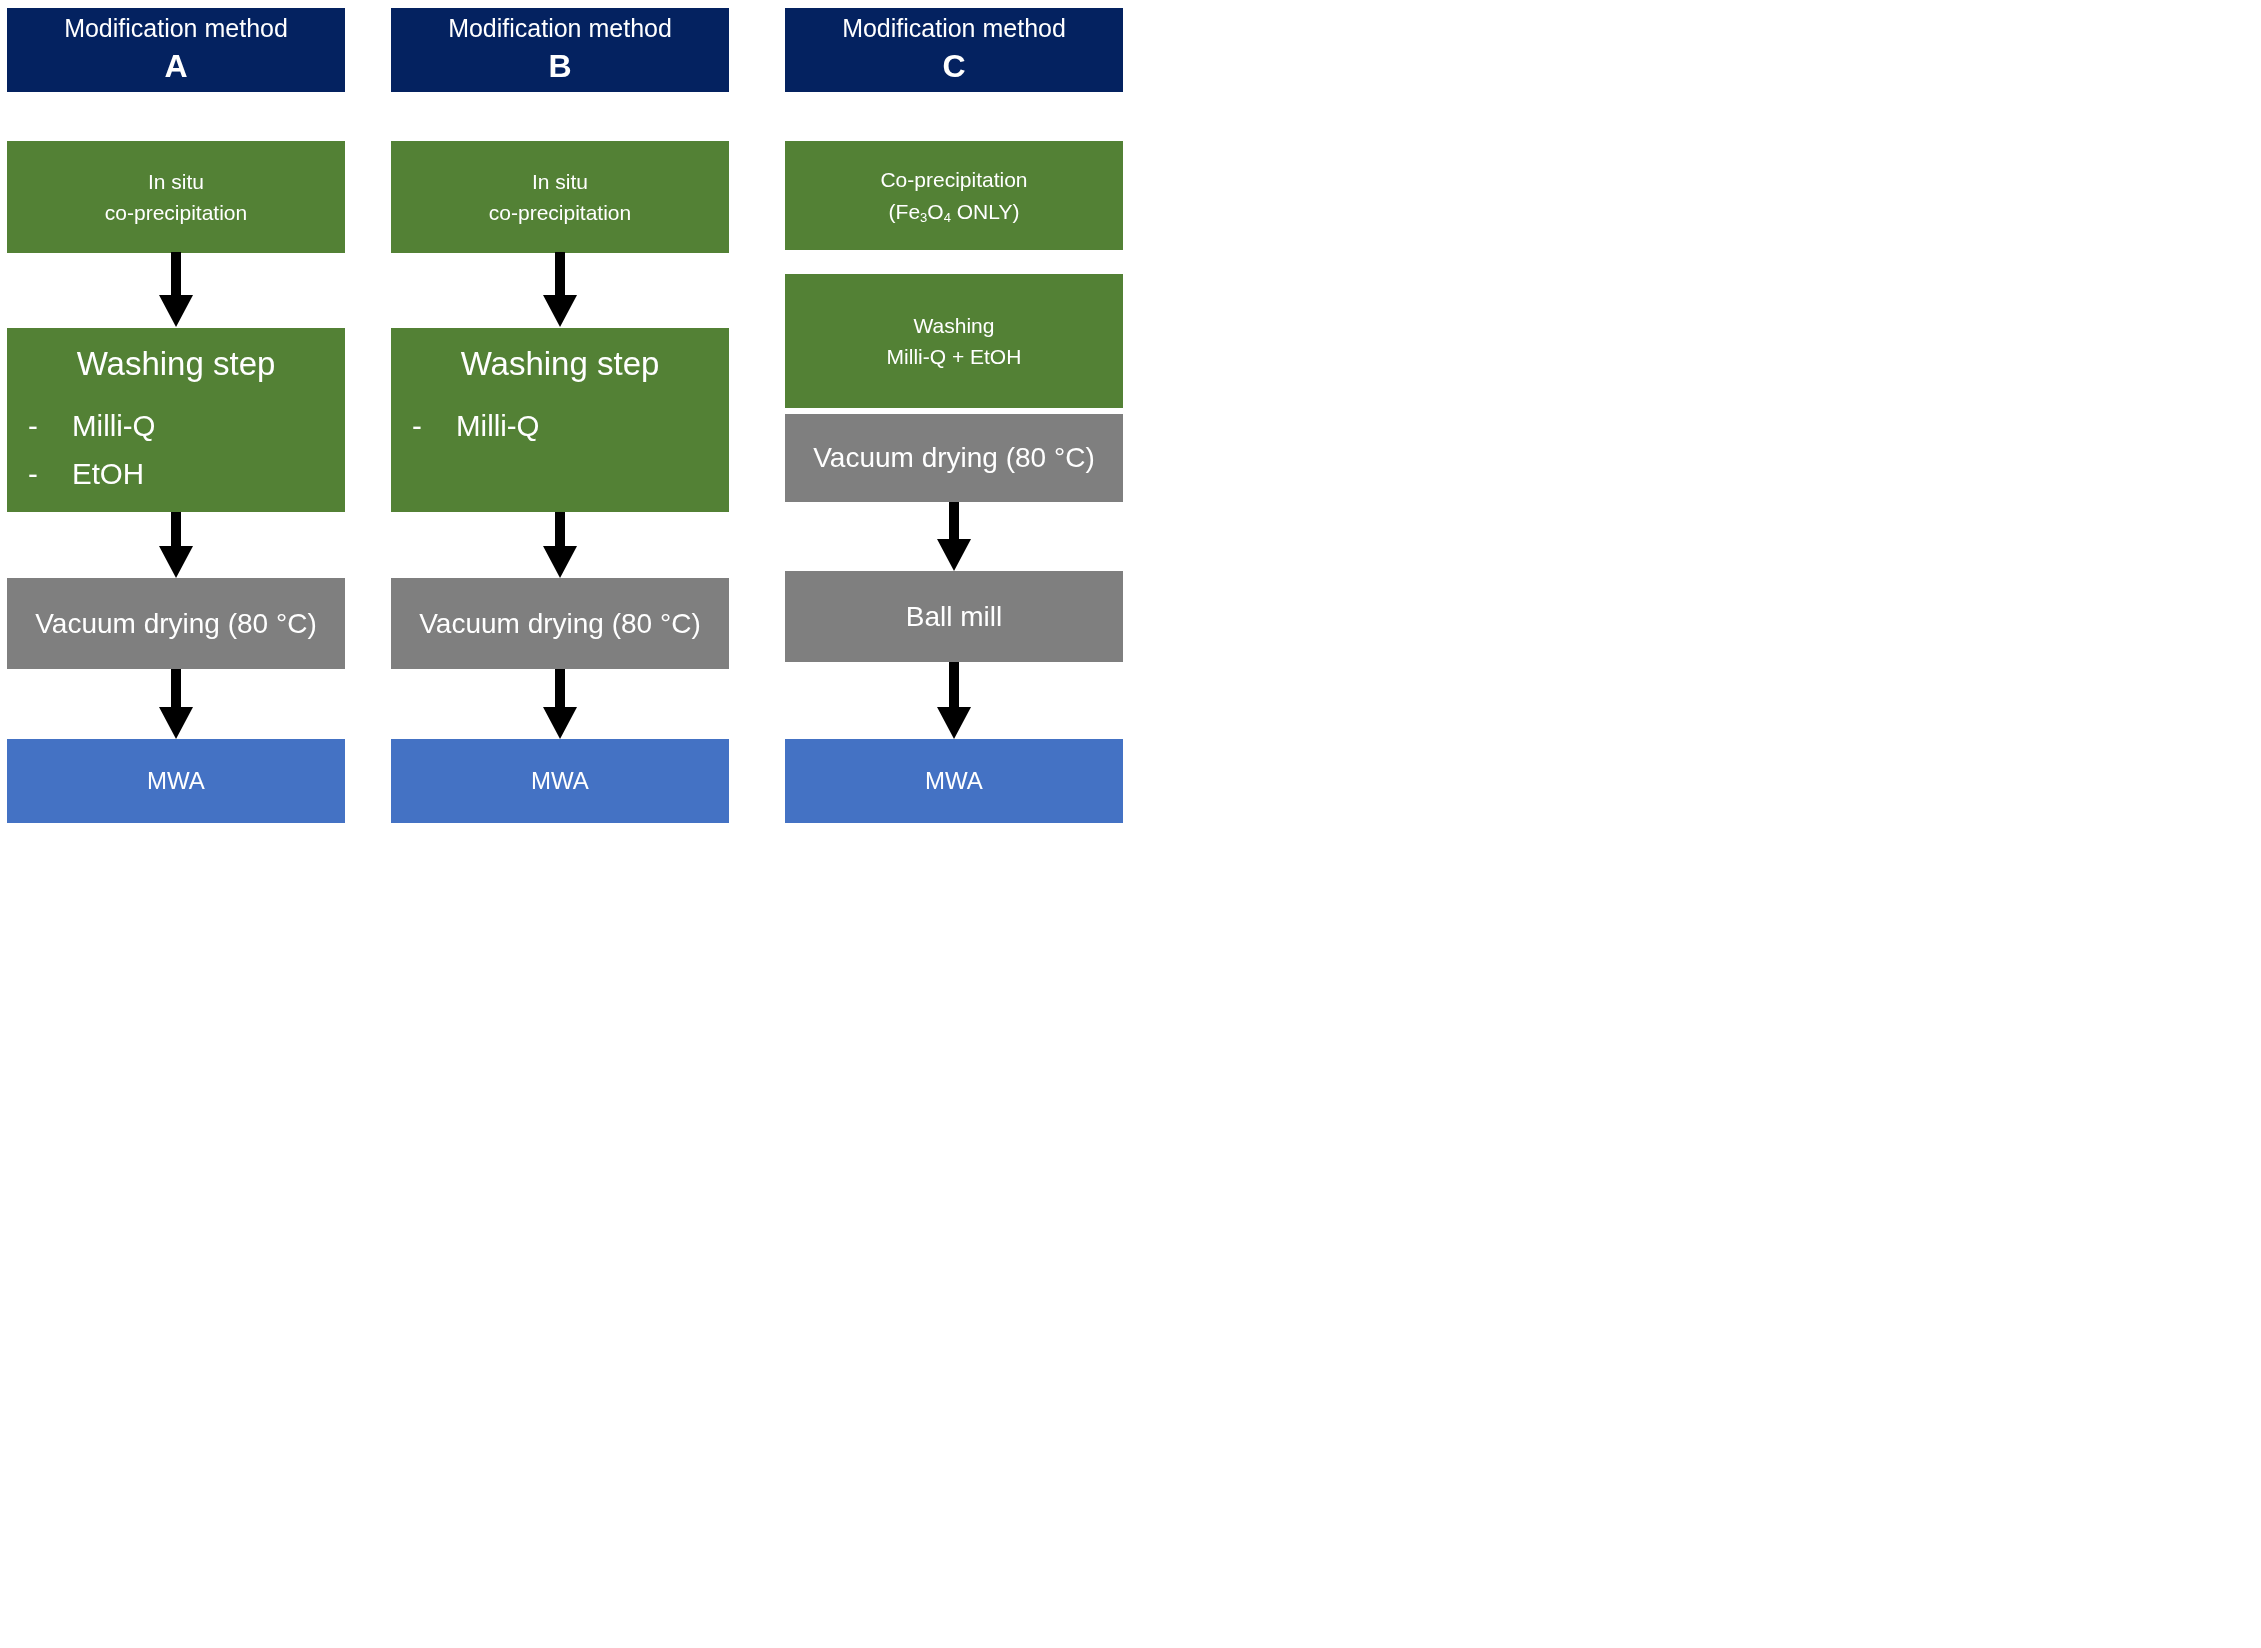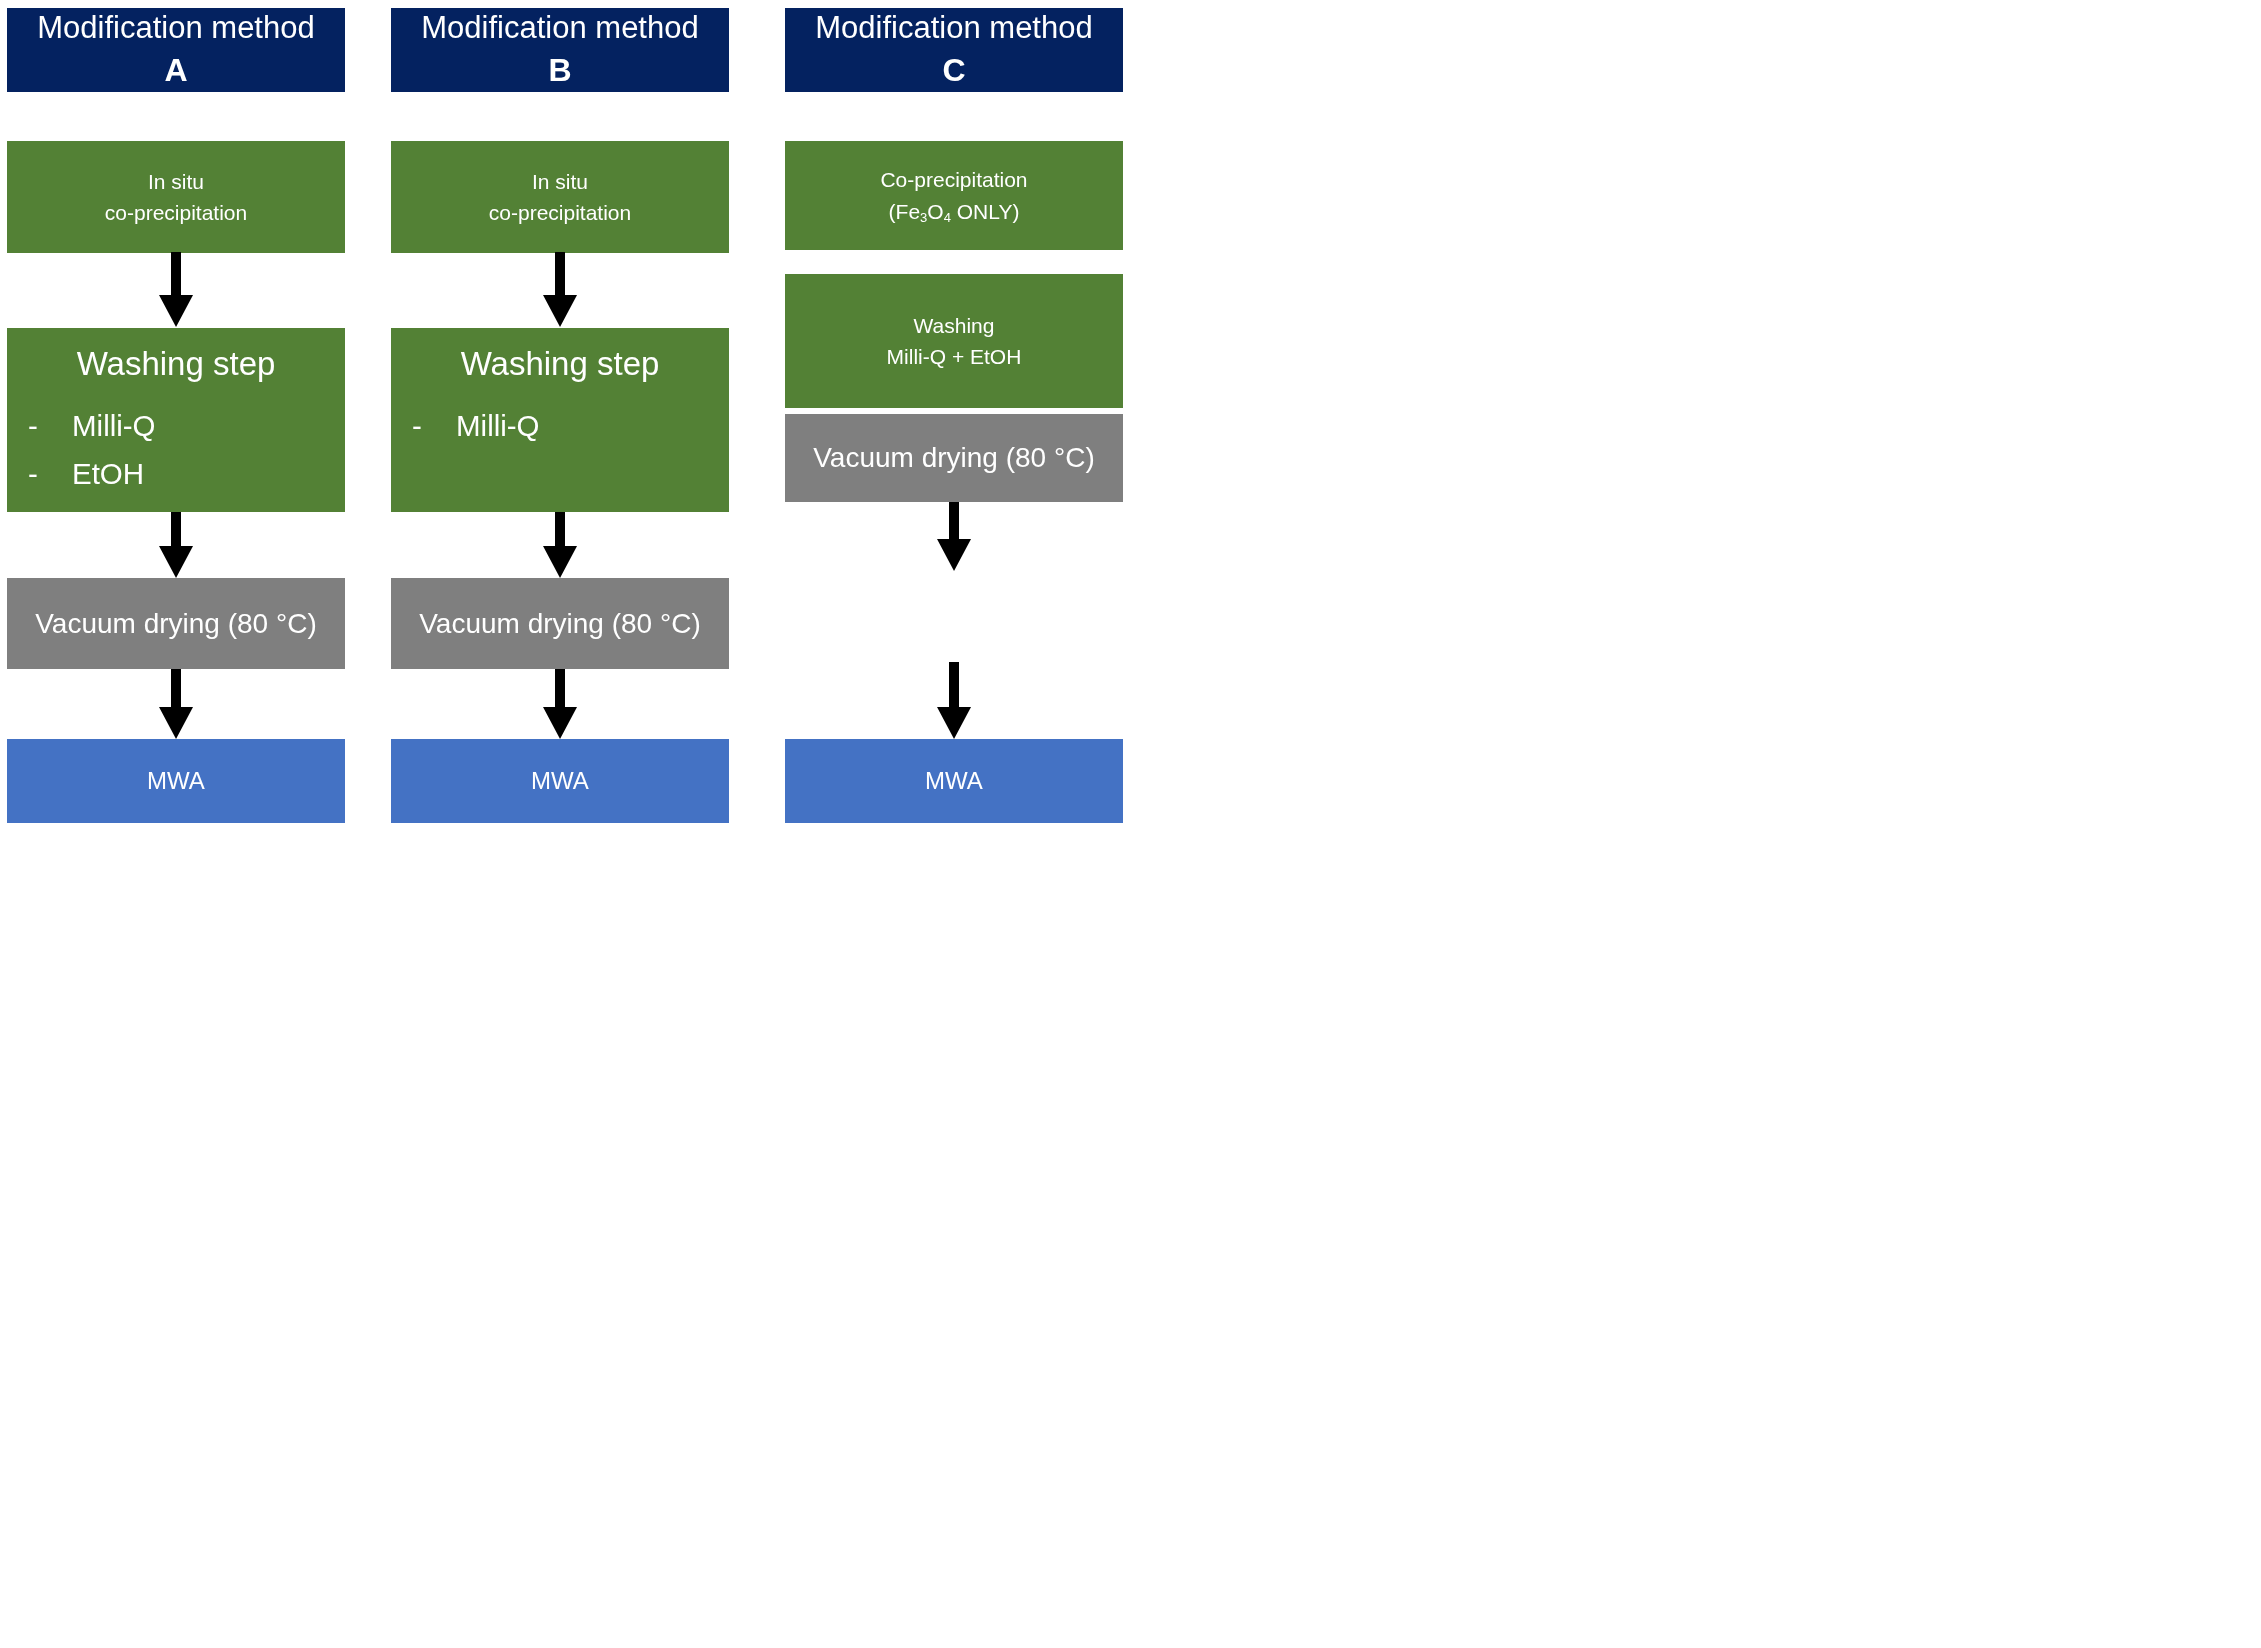--- a/index.html
+++ b/index.html
@@ -34,21 +34,21 @@
   .r-header{top:7.7px;height:84px;background:var(--navy);}
   .r-box1{top:141px;height:112px;background:var(--green);}
   .r-wash{top:328px;height:184px;background:var(--green);justify-content:flex-start;}
   .r-gray{top:578px;height:91px;background:var(--gray);}
   .r-mwa{top:739px;height:84px;background:var(--blue);}
   .c-box1{top:141px;height:109px;background:var(--green);}
   .c-wash{top:274px;height:134px;background:var(--green);}
   .c-vac{top:414px;height:88px;background:var(--gray);}
   .c-ball{top:571px;height:91px;background:var(--gray);}
   
-  .hdr-line{font-size:31px;line-height:1.32;}
+  .hdr-line{font-size:25px;line-height:1.32;}
   .hdr-label{font-size:32px;line-height:1.32;font-weight:bold;}
   .two-line{font-size:21px;line-height:1.5;}
   .one-line{font-size:28px;line-height:1.2;}
   .mwa-label{font-size:24px;line-height:1.2;}
   .wash-title{font-size:33px;line-height:1.3;margin-top:15px;}
   .spacer{flex:1;}
   .bullets{align-self:stretch;text-align:left;padding-left:21px;display:flex;flex-direction:column;gap:9.8px;}
   .bullets.mb-a{margin-bottom:18.3px;}
   .bullets.mb-b{margin-bottom:67px;}
   .bullet{display:flex;align-items:baseline;font-size:29.5px;line-height:1.3;}
@@ -189,20 +189,23 @@
 
   <div class="box col-c c-vac">
     <div class="one-line">Vacuum drying (80 °C)</div>
   </div>
 
   <div class="arrow arr-c cr1">
     <div class="shaft"></div>
     <div class="head"></div>
   </div>
 
+  <div class="box col-c c-ball">
+    <div class="one-line">Ball mill</div>
+  </div>
 
   <div class="arrow arr-c cr2">
     <div class="shaft"></div>
     <div class="head"></div>
   </div>
 
   <div class="box col-c r-mwa">
     <div class="mwa-label">MWA</div>
   </div>
 

